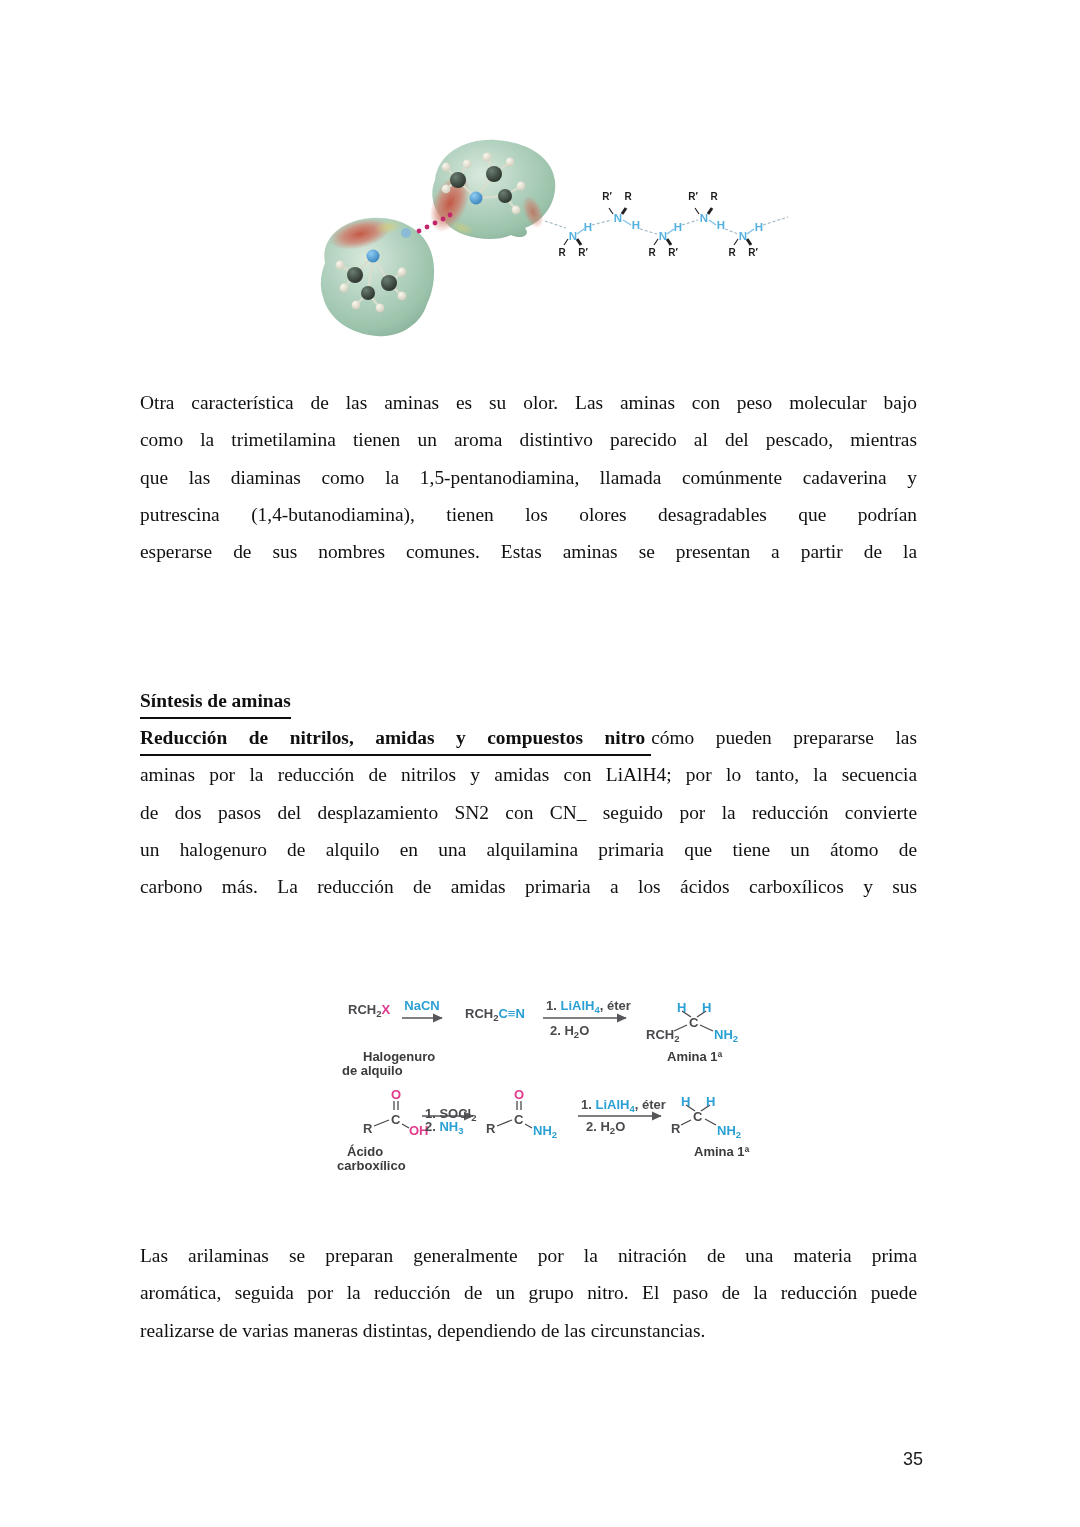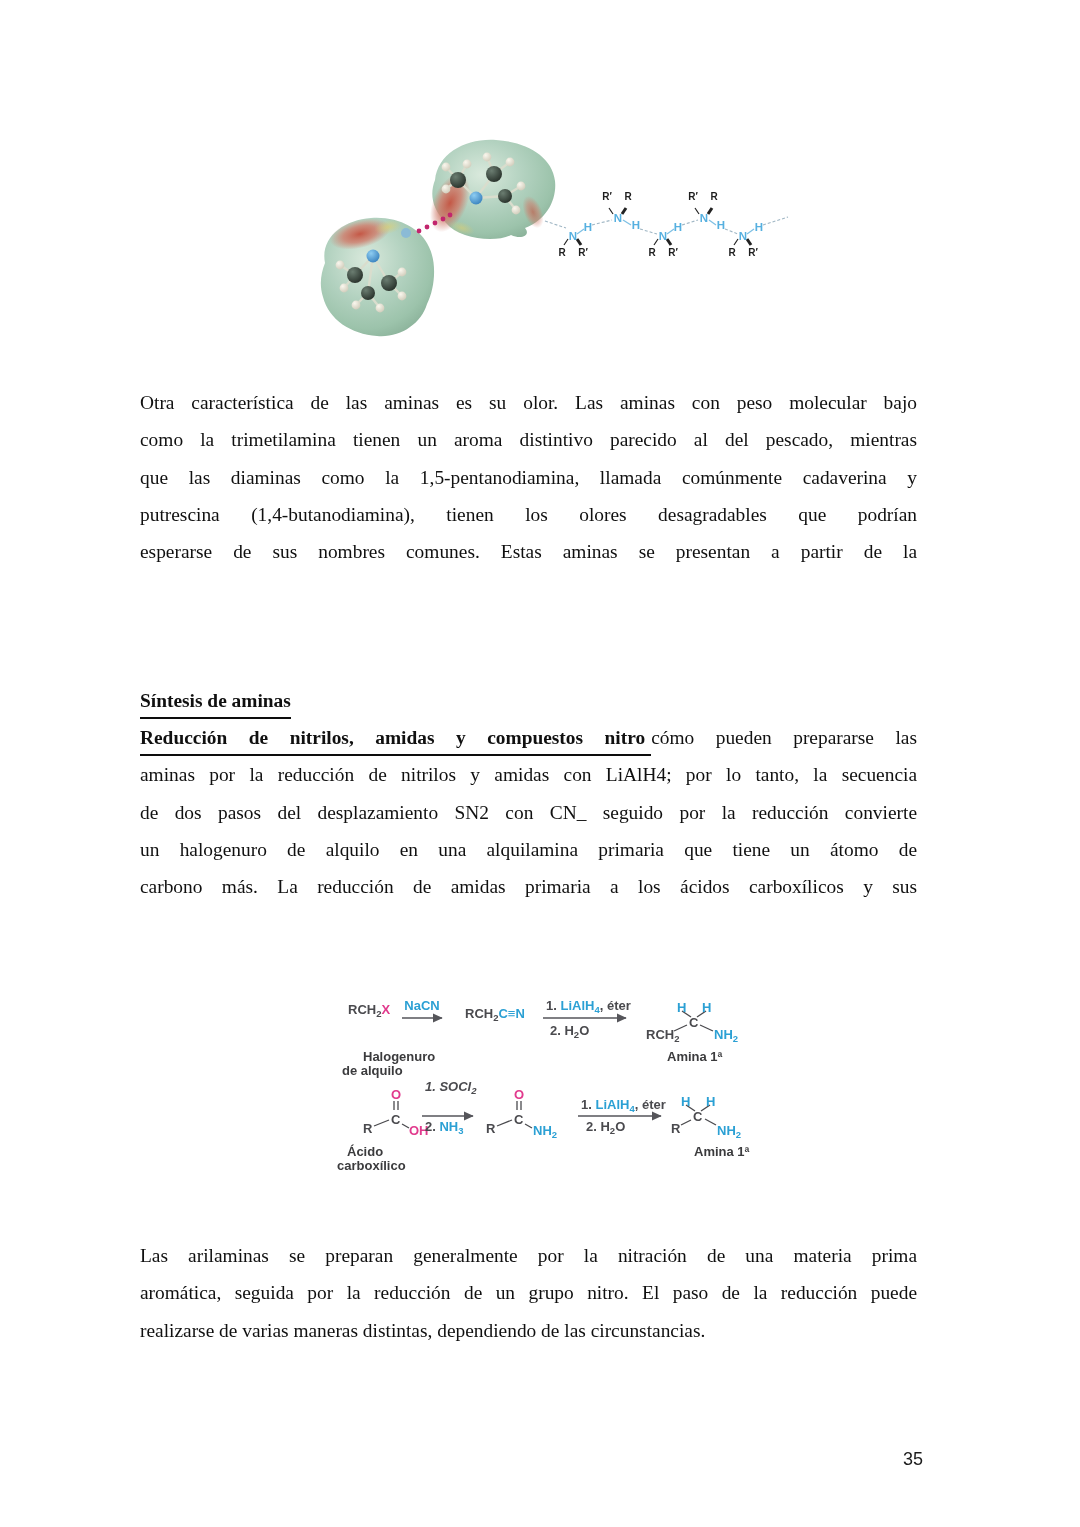--- a/index.html
+++ b/index.html
@@ -274,21 +274,21 @@
     <span class="slabel" style="left:12px;top:65px;">de alquilo</span>
     <span class="slabel" style="left:337px;top:51px;">Amina 1ª</span>
 
     <span class="sf mag" style="left:61px;top:89px;">O</span>
     <span class="sf" style="left:61px;top:114px;">C</span>
     <span class="sf" style="left:33px;top:123px;">R</span>
     <span class="sf mag" style="left:79px;top:125px;">OH</span>
     <span class="slabel" style="left:17px;top:146px;">Ácido</span>
     <span class="slabel" style="left:7px;top:160px;">carboxílico</span>
 
-    <span class="sf" style="left:95px;top:81px;font-style:italic;"><span>1. SOCl</span><span class="sb">2</span></span>
+    <span class="sf" style="left:95px;top:108px;"><span>1. SOCl</span><span class="sb">2</span></span>
     <span class="sf" style="left:95px;top:121px;"><span>2. </span><span class="blue">NH</span><span class="blue sb">3</span></span>
 
     <span class="sf mag" style="left:184px;top:89px;">O</span>
     <span class="sf" style="left:184px;top:114px;">C</span>
     <span class="sf" style="left:156px;top:123px;">R</span>
     <span class="sf blue" style="left:203px;top:125px;"><span>NH</span><span class="sb">2</span></span>
 
     <span class="sf" style="left:251px;top:99px;"><span>1. </span><span class="blue">LiAlH</span><span class="blue sb">4</span><span>, éter</span></span>
     <span class="sf" style="left:256px;top:121px;"><span>2. H</span><span class="sb">2</span><span>O</span></span>
 

